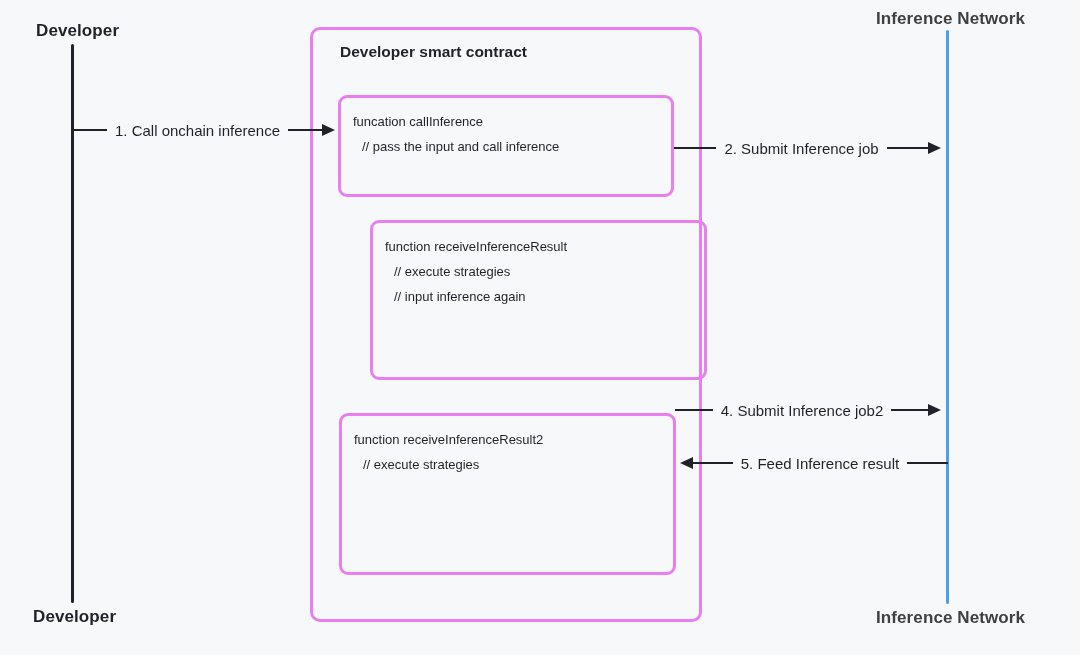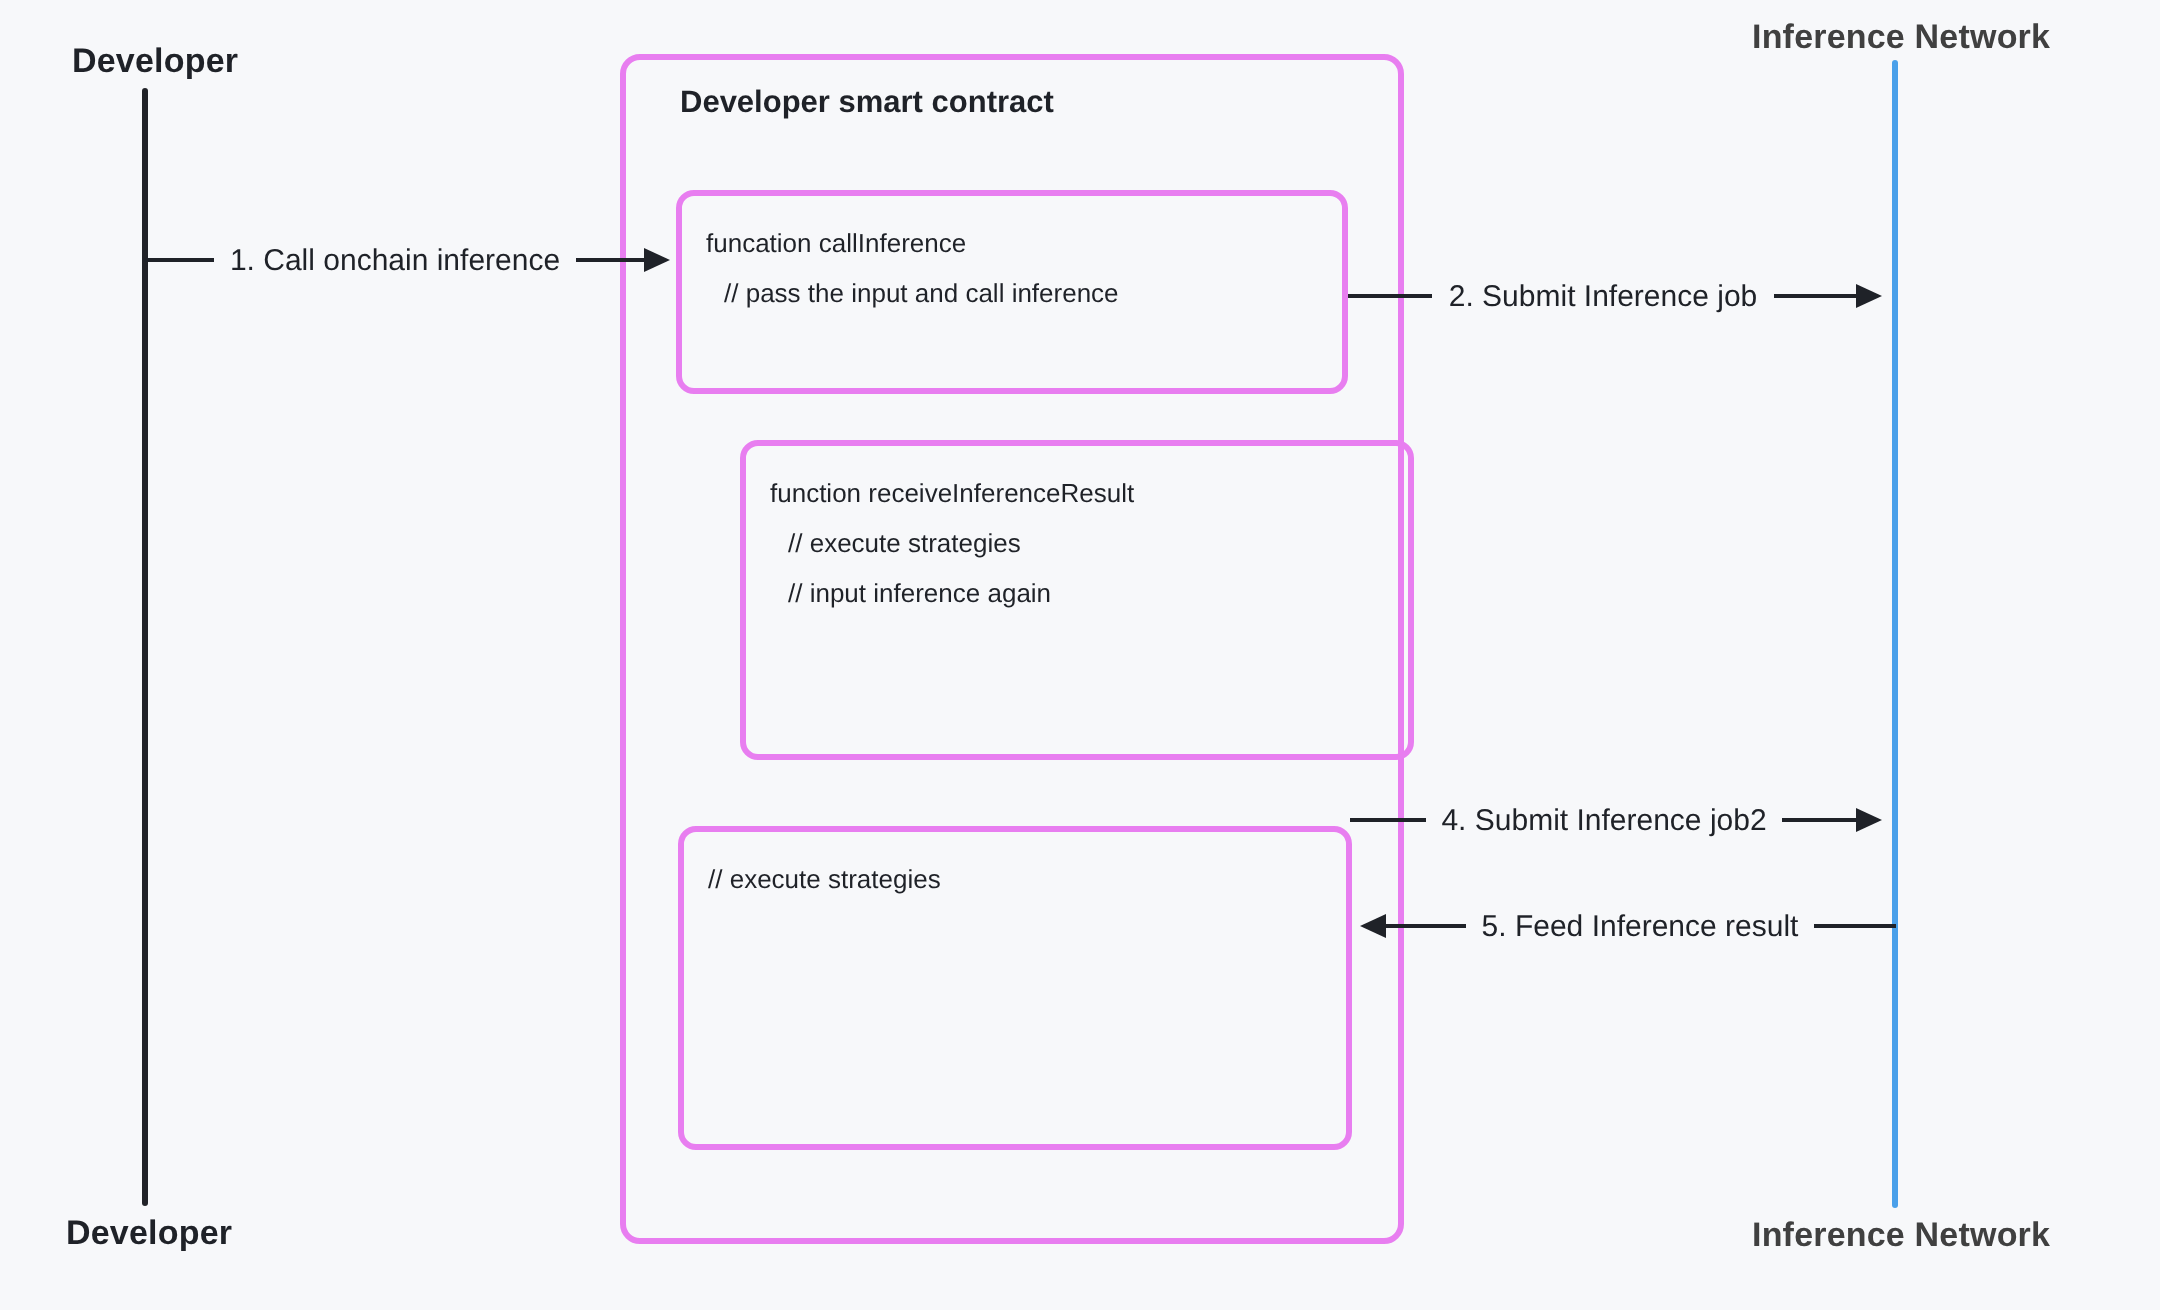--- a/index.html
+++ b/index.html
@@ -121,20 +121,21 @@
     <div class="fn-line">// pass the input and call inference</div>
   </div>
 
   <div class="fn-box" id="fn2">
     <div class="fn-line">function receiveInferenceResult</div>
     <div class="fn-line">// execute strategies</div>
     <div class="fn-line">// input inference again</div>
   </div>
 
   <div class="fn-box" id="fn3">
+    <div class="fn-line">function receiveInferenceResult2</div>
     <div class="fn-line">// execute strategies</div>
   </div>
 
   <div class="arrow" id="arrow1">
     <span class="seg"></span>
     <span class="arrow-label">1. Call onchain inference</span>
     <span class="seg"></span>
     <span class="head right"></span>
   </div>
 

